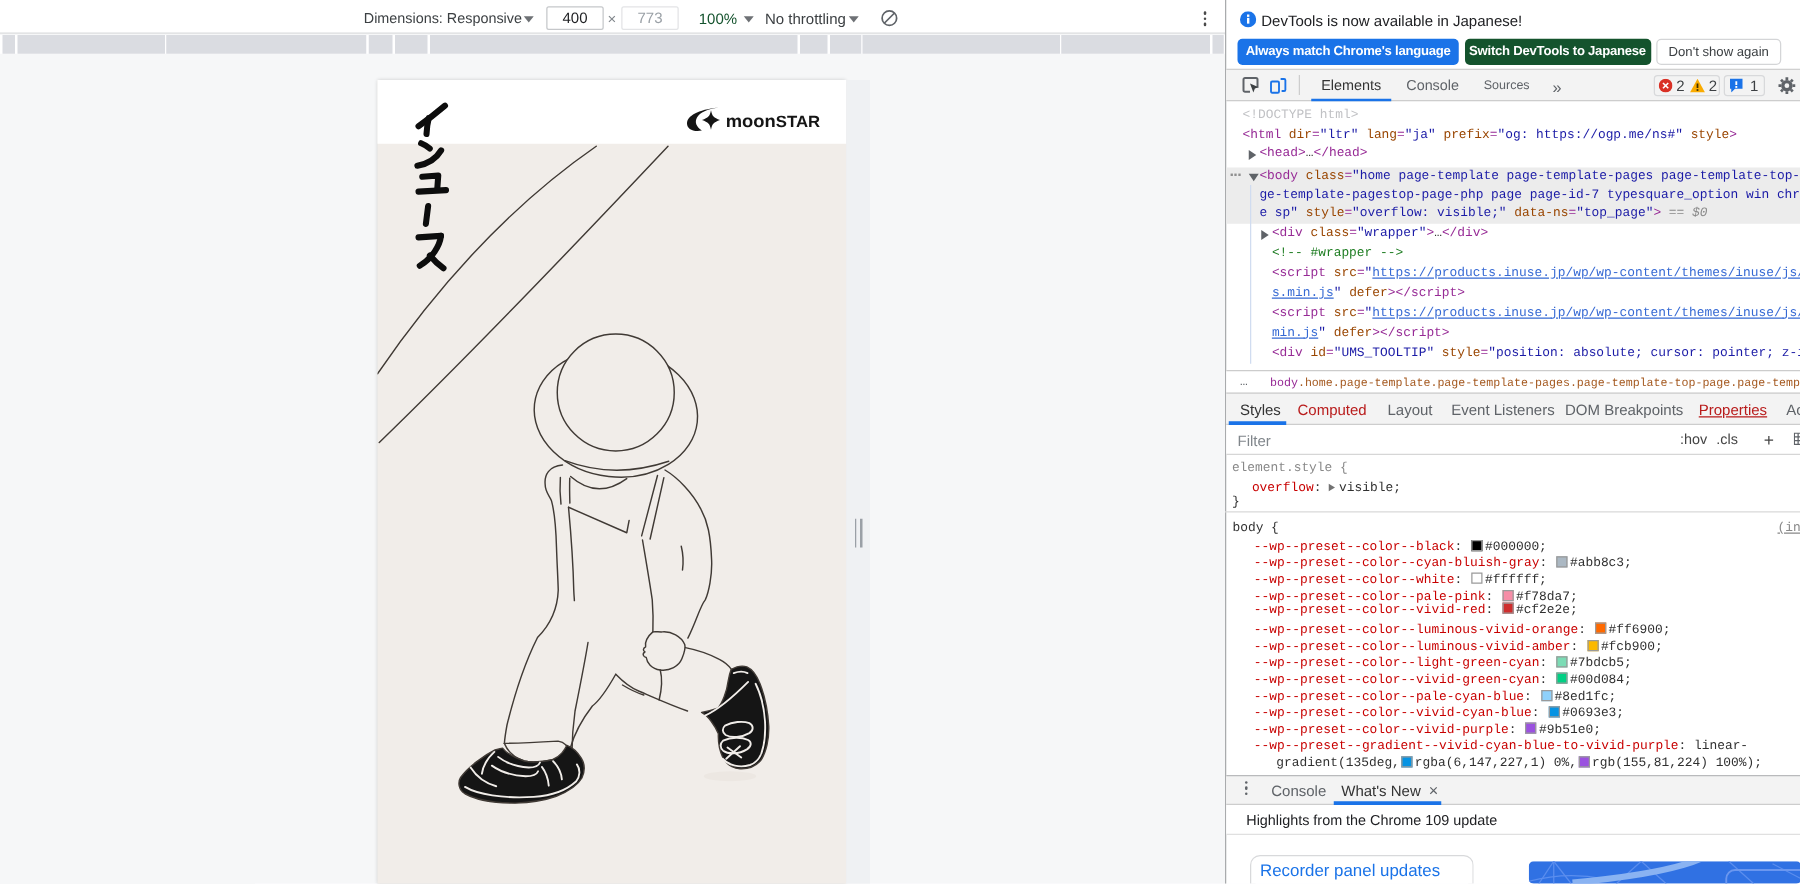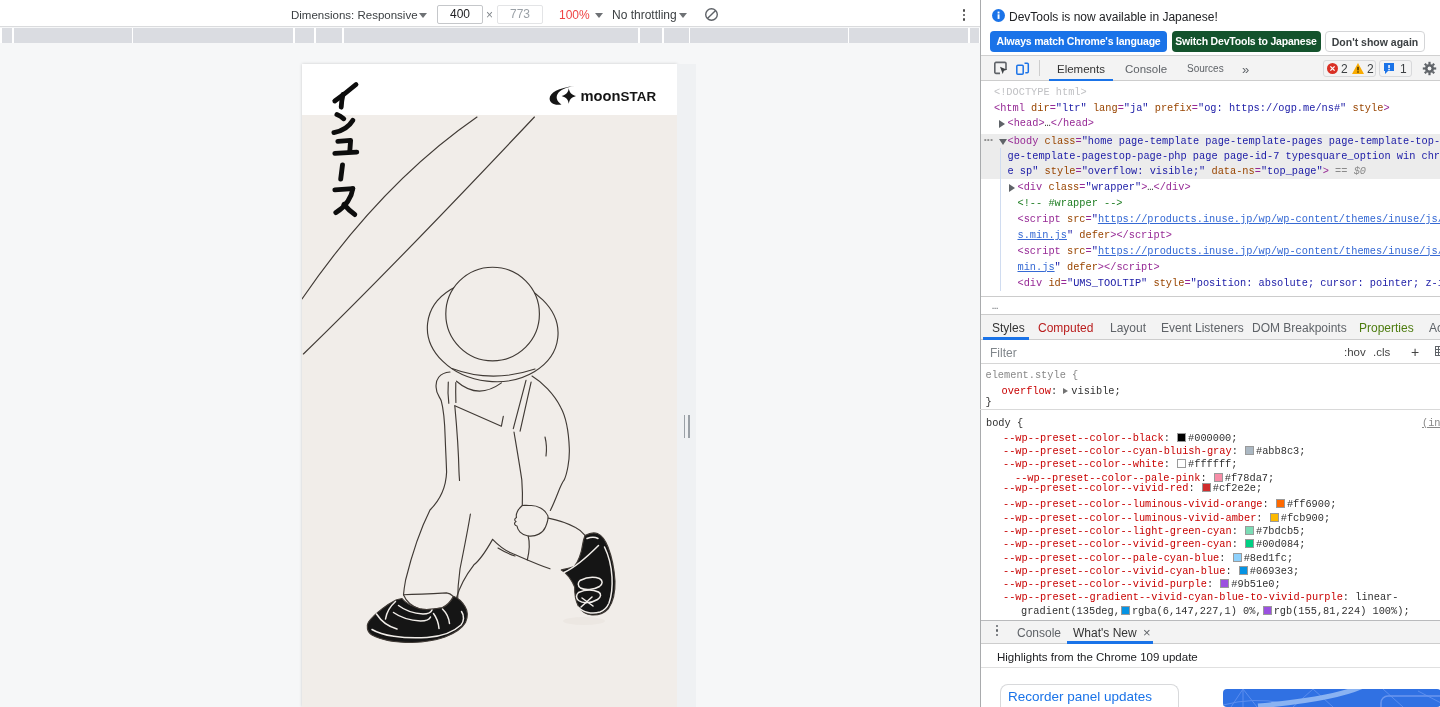--- a/index.html
+++ b/index.html
@@ -23,21 +23,21 @@
 <body>
 
 <div class="abs" style="left:0;top:0;width:981px;height:707px;background:#f6f7f8;">
 
   <div class="abs" style="left:0;top:0;width:981px;height:27px;background:#fff;border-bottom:1px solid #dadbdd;"></div>
   <div class="abs" style="left:291px;top:8.5px;font-size:11.5px;color:#3c4043;">Dimensions: Responsive</div>
   <div class="abs" style="left:419px;top:13px;width:0;height:0;border-left:4px solid transparent;border-right:4px solid transparent;border-top:5px solid #6e7175;"></div>
   <div class="abs" style="left:437px;top:5px;width:46px;height:19px;background:#fff;border:1px solid #c5c7ca;border-radius:2px;font-size:12px;color:#202124;text-align:center;line-height:17px;">400</div>
   <div class="abs" style="left:486px;top:8px;font-size:12px;color:#80868b;">×</div>
   <div class="abs" style="left:497px;top:5px;width:46px;height:19px;background:#fff;border:1px solid #e3e4e6;border-radius:2px;font-size:12px;color:#9aa0a6;text-align:center;line-height:17px;">773</div>
-  <div class="abs" style="left:559px;top:8px;font-size:12px;color:#ef4444;">100%</div>
+  <div class="abs" style="left:559px;top:8px;font-size:12px;color:#14532d;">100%</div>
   <div class="abs" style="left:595px;top:13px;width:0;height:0;border-left:4px solid transparent;border-right:4px solid transparent;border-top:5px solid #6e7175;"></div>
   <div class="abs" style="left:612px;top:8px;font-size:12px;color:#3c4043;">No throttling</div>
   <div class="abs" style="left:679px;top:13px;width:0;height:0;border-left:4px solid transparent;border-right:4px solid transparent;border-top:5px solid #6e7175;"></div>
   <svg class="abs" style="left:704px;top:7px;" width="15" height="15" viewBox="0 0 15 15">
     <circle cx="7.5" cy="7.5" r="5.8" fill="none" stroke="#5f6368" stroke-width="1.4"></circle>
     <line x1="3.4" y1="11.6" x2="11.6" y2="3.4" stroke="#5f6368" stroke-width="1.4"></line>
   </svg>
   <div class="abs" style="left:962.6px;top:9.3px;width:2.7px;height:2.7px;border-radius:50%;background:#4a4a4a;"></div>
     <div class="abs" style="left:962.6px;top:13.8px;width:2.7px;height:2.7px;border-radius:50%;background:#4a4a4a;"></div>
     <div class="abs" style="left:962.6px;top:18.3px;width:2.7px;height:2.7px;border-radius:50%;background:#4a4a4a;"></div>
@@ -157,21 +157,21 @@
 <div class="abs" style="left:980px;top:0;width:548px;height:707px;background:#fff;border-left:1px solid #a9abad;">
 
   <svg class="abs" style="left:11px;top:9px;" width="13" height="13" viewBox="0 0 13 13">
     <circle cx="6.5" cy="6.5" r="6.5" fill="#1a73e8"></circle>
     <rect x="5.6" y="5.3" width="1.9" height="4.6" fill="#fff"></rect>
     <rect x="5.6" y="2.6" width="1.9" height="1.9" fill="#fff"></rect>
   </svg>
   <div class="abs" style="left:28px;top:9.5px;font-size:12px;color:#202124;">DevTools is now available in Japanese!</div>
   <div class="abs" style="left:9px;top:30.5px;width:177px;height:21.5px;background:#1a73e8;border-radius:4px;color:#fff;font-size:10.5px;font-weight:bold;text-align:center;line-height:21.5px;white-space:nowrap;letter-spacing:-0.2px;">Always match Chrome's language</div>
   <div class="abs" style="left:190.5px;top:30.5px;width:149px;height:21.5px;background:#14532d;border-radius:4px;color:#fff;font-size:10.5px;font-weight:bold;text-align:center;line-height:21.5px;white-space:nowrap;letter-spacing:-0.2px;">Switch DevTools to Japanese</div>
-  <div class="abs" style="left:344px;top:30.5px;width:100px;height:21.5px;background:#fff;border:1px solid #d4d5d7;border-radius:4px;color:#3c4043;font-size:10.5px;font-weight:bold;text-align:center;line-height:20px;white-space:nowrap;">Don't show again</div>
+  <div class="abs" style="left:344px;top:30.5px;width:100px;height:21.5px;background:#fff;border:1px solid #d4d5d7;border-radius:4px;color:#3c4043;font-size:10.5px;font-weight:normal;text-align:center;line-height:20px;white-space:nowrap;">Don't show again</div>
 
   <div class="abs" style="left:0;top:55px;width:460px;height:26px;background:#f3f3f3;border-top:1px solid #d0d0d0;border-bottom:1px solid #cdcdcd;"></div>
   <svg class="abs" style="left:12px;top:61px;" width="15" height="15" viewBox="0 0 15 15">
     <path d="M13 9 V2.6 a1.2 1.2 0 0 0 -1.2 -1.2 H3 a1.2 1.2 0 0 0 -1.2 1.2 v8.6 a1.2 1.2 0 0 0 1.2 1.2 h4" fill="none" stroke="#5f6368" stroke-width="1.6"></path>
     <path d="M7 5.8 l7 2.9 -3.1 1.1 -1.2 3.1 z" fill="#3c4043"></path>
   </svg>
   <svg class="abs" style="left:34px;top:61px;" width="15" height="15" viewBox="0 0 15 15">
     <path d="M9.5 2.2 h2.8 a1 1 0 0 1 1 1 v7.6 a1 1 0 0 1 -1 1 h-2" fill="none" stroke="#1a73e8" stroke-width="1.5"></path>
     <rect x="1.8" y="4.2" width="6.4" height="9" rx="1" fill="none" stroke="#1a73e8" stroke-width="1.5"></rect>
   </svg>
@@ -214,29 +214,30 @@
           <line x1="4.3" y1="10.7" x2="2.8" y2="12.2"></line>
       </g>
     </g>
     <circle cx="7.5" cy="7.5" r="1.9" fill="#f3f3f3"></circle>
   </svg>
 
   <div id="elems"></div>
 
   <div class="abs" style="left:0;top:296px;width:460px;height:18px;background:#fff;border-top:1px solid #ccc;"></div>
   <div class="abs mono" style="left:11px;top:300px;color:#5f6368;">…</div>
+  <div class="abs mono" style="left:35px;top:300.5px;font-size:9.3px;"><span style="color:#962995">body</span><span style="color:#a55a21">.home.page-template.page-template-pages.page-template-top-page.page-temp</span></div>
 
   <div class="abs" style="left:0;top:314px;width:460px;height:26px;background:#f3f3f3;border-top:1px solid #ccc;border-bottom:1px solid #cdcdcd;"></div>
   <div class="abs" style="left:11px;top:321px;font-size:12px;color:#333;">Styles</div>
   <div class="abs" style="left:2px;top:337px;width:46px;height:2.5px;background:#1a73e8;"></div>
   <div class="abs" style="left:57px;top:321px;font-size:12px;color:#b91c1c;">Computed</div>
   <div class="abs" style="left:129px;top:321px;font-size:12px;color:#5f6368;">Layout</div>
   <div class="abs" style="left:180px;top:321px;font-size:12px;color:#5f6368;">Event Listeners</div>
   <div class="abs" style="left:271px;top:321px;font-size:12px;color:#5f6368;">DOM Breakpoints</div>
-  <div class="abs" style="left:378px;top:321px;font-size:12px;color:#4d7c0f;">Properties</div>
+  <div class="abs" style="left:378px;top:321px;font-size:12px;color:#b91c1c;text-decoration:underline;">Properties</div>
   <div class="abs" style="left:448px;top:321px;font-size:12px;color:#5f6368;">Ac</div>
 
   <div class="abs" style="left:0;top:340px;width:460px;height:24px;background:#fff;border-bottom:1px solid #d6d6d6;"></div>
   <div class="abs" style="left:9px;top:346px;font-size:12px;color:#80868b;">Filter</div>
   <div class="abs" style="left:363px;top:346px;font-size:11.5px;color:#444;">:hov</div>
   <div class="abs" style="left:392px;top:346px;font-size:11.5px;color:#444;">.cls</div>
   <div class="abs" style="left:430px;top:344px;font-size:14px;color:#444;">+</div>
   <svg class="abs" style="left:454px;top:346px;" width="10" height="10" viewBox="0 0 10 10">
     <rect x="0.5" y="0.5" width="9" height="9" fill="none" stroke="#5f6368" stroke-width="1"></rect>
     <line x1="0.5" y1="3.5" x2="9.5" y2="3.5" stroke="#5f6368"></line>
@@ -302,21 +303,21 @@
 <div>
     <div class="abs mono" style="left:985.5px;top:369.1px;"><span style="color:#888">element.style {</span></div>
     <div class="abs mono" style="left:1001.5px;top:385.1px;"><span class="red">overflow</span><span class="blk">: </span><span style="display:inline-block;width:0;height:0;border-top:3.5px solid transparent;border-bottom:3.5px solid transparent;border-left:5px solid #727272;margin-right:3px"></span><span class="blk">visible;</span></div>
     <div class="abs mono" style="left:985.5px;top:395.9px;"><span class="blk">}</span></div>
     <div class="abs" style="left:980px;top:408.5px;width:460px;height:1px;background:#d9d9d9"></div>
     <div class="abs mono" style="left:986px;top:416.9px;"><span class="blk">body {</span></div>
     <div class="abs mono" style="left:1422px;top:416.9px;color:#888;text-decoration:underline;">(in</div>
     <div class="abs mono" style="left:1003px;top:431.6px;"><span class="red">--wp--preset--color--black</span><span class="blk">: </span><span class="sw" style="background:#000000"></span><span class="blk">#000000;</span></div>
     <div class="abs mono" style="left:1003px;top:444.95000000000005px;"><span class="red">--wp--preset--color--cyan-bluish-gray</span><span class="blk">: </span><span class="sw" style="background:#abb8c3"></span><span class="blk">#abb8c3;</span></div>
     <div class="abs mono" style="left:1003px;top:458.30000000000007px;"><span class="red">--wp--preset--color--white</span><span class="blk">: </span><span class="sw" style="background:#ffffff"></span><span class="blk">#ffffff;</span></div>
-    <div class="abs mono" style="left:1003px;top:471.6500000000001px;margin-left:12px;"><span class="red">--wp--preset--color--pale-pink</span><span class="blk">: </span><span class="sw" style="background:#f78da7"></span><span class="blk">#f78da7;</span></div>
+    <div class="abs mono" style="left:1003px;top:471.6500000000001px;"><span class="red">--wp--preset--color--pale-pink</span><span class="blk">: </span><span class="sw" style="background:#f78da7"></span><span class="blk">#f78da7;</span></div>
     <div class="abs mono" style="left:1003px;top:482px;"><span class="red">--wp--preset--color--vivid-red</span><span class="blk">: </span><span class="sw" style="background:#cf2e2e"></span><span class="blk">#cf2e2e;</span></div>
     <div class="abs mono" style="left:1003px;top:498.35000000000014px;"><span class="red">--wp--preset--color--luminous-vivid-orange</span><span class="blk">: </span><span class="sw" style="background:#ff6900"></span><span class="blk">#ff6900;</span></div>
     <div class="abs mono" style="left:1003px;top:511.70000000000016px;"><span class="red">--wp--preset--color--luminous-vivid-amber</span><span class="blk">: </span><span class="sw" style="background:#fcb900"></span><span class="blk">#fcb900;</span></div>
     <div class="abs mono" style="left:1003px;top:525.0500000000002px;"><span class="red">--wp--preset--color--light-green-cyan</span><span class="blk">: </span><span class="sw" style="background:#7bdcb5"></span><span class="blk">#7bdcb5;</span></div>
     <div class="abs mono" style="left:1003px;top:538.4000000000002px;text-align:center;"><span class="red">--wp--preset--color--vivid-green-cyan</span><span class="blk">: </span><span class="sw" style="background:#00d084"></span><span class="blk">#00d084;</span></div>
     <div class="abs mono" style="left:1003px;top:551.7500000000002px;"><span class="red">--wp--preset--color--pale-cyan-blue</span><span class="blk">: </span><span class="sw" style="background:#8ed1fc"></span><span class="blk">#8ed1fc;</span></div>
     <div class="abs mono" style="left:1003px;top:565.1000000000003px;"><span class="red">--wp--preset--color--vivid-cyan-blue</span><span class="blk">: </span><span class="sw" style="background:#0693e3"></span><span class="blk">#0693e3;</span></div>
     <div class="abs mono" style="left:1003px;top:578.4500000000003px;"><span class="red">--wp--preset--color--vivid-purple</span><span class="blk">: </span><span class="sw" style="background:#9b51e0"></span><span class="blk">#9b51e0;</span></div>
     <div class="abs mono" style="left:1003px;top:591.3px;"><span class="red">--wp--preset--gradient--vivid-cyan-blue-to-vivid-purple</span><span class="blk">: linear-</span></div>
     <div class="abs mono" style="left:1021px;top:604.7px;"><span class="blk">gradient(135deg,</span><span class="sw" style="background:#0693e3"></span><span class="blk">rgba(6,147,227,1) 0%,</span><span class="sw" style="background:#9b51e0"></span><span class="blk">rgb(155,81,224) 100%);</span></div>

